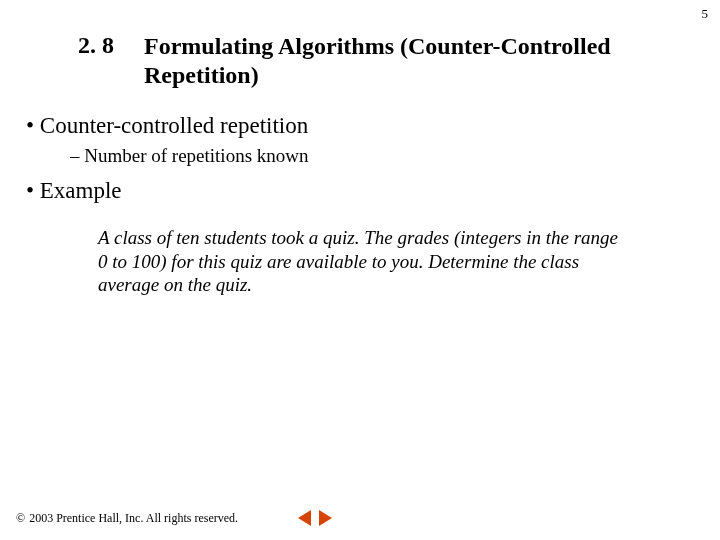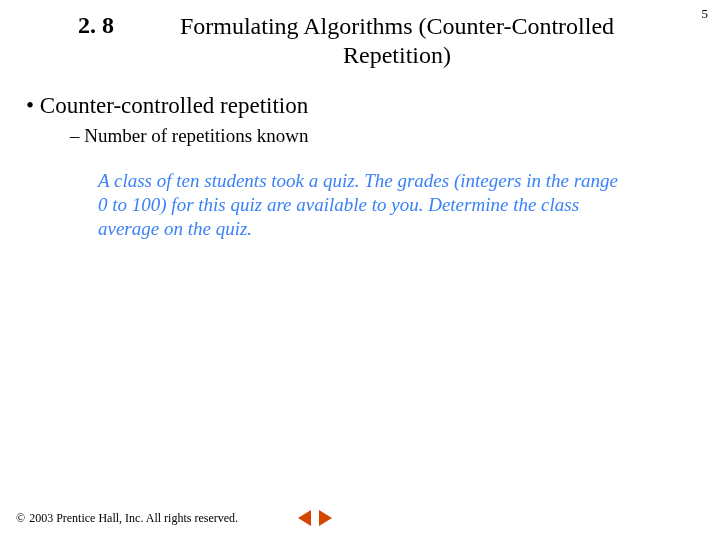--- a/index.html
+++ b/index.html
@@ -14,34 +14,34 @@
     .page-number {
       position: absolute;
       top: 6px;
       right: 12px;
       font-size: 13px;
       color: #000;
     }
     .header {
       display: flex;
       align-items: flex-start;
-      padding: 12px 30px 0 78px;
+      padding: 32px 30px 0 78px;
       gap: 30px;
     }
     .section-number {
       font-weight: bold;
       font-size: 24px;
       color: #000;
       white-space: nowrap;
     }
     .title {
-      font-weight: normal;
+      font-weight: bold;
       font-size: 24px;
       color: #000;
-      text-align: center;
+      text-align: left;
       flex: 1;
       line-height: 1.2;
       padding-right: 40px;
     }
     .content {
       padding: 22px 40px 0 26px;
     }
     .bullet-l1 {
       font-size: 23px;
       color: #000;
@@ -62,21 +62,21 @@
       text-indent: -20px;
       line-height: 1.3;
       margin-bottom: 8px;
     }
     .bullet-l2::before {
       content: "– ";
     }
     .example-text {
       font-size: 19px;
       font-style: italic;
-      color: #3b82f6;
+      color: #000000;
       margin-left: 72px;
       margin-right: 60px;
       line-height: 1.25;
       margin-top: 20px;
     }
     .footer {
       position: absolute;
       bottom: 14px;
       left: 16px;
       display: flex;
@@ -118,20 +118,21 @@
 <div class="header">
   <div class="section-number">2. 8</div>
   <div class="title">Formulating Algorithms (Counter-Controlled Repetition)</div>
 </div>
 
 <div class="content">
   <div class="bullet-l1">Counter-controlled repetition</div>
 
   <div class="bullet-l2">Number of repetitions known</div>
 
+  <div class="bullet-l1">Example</div>
   <div class="example-text">A class of ten students took a quiz. The grades (integers in the range 0 to 100) for this quiz are available to you. Determine the class average on the quiz.</div>
 </div>
 
 <div class="footer">
   <div class="copyright">
     <span class="sym">©</span>
     <span>2003 Prentice Hall, Inc. All rights reserved.</span>
   </div>
   <div class="nav-arrows">
     <div class="arrow arrow-left"></div>

